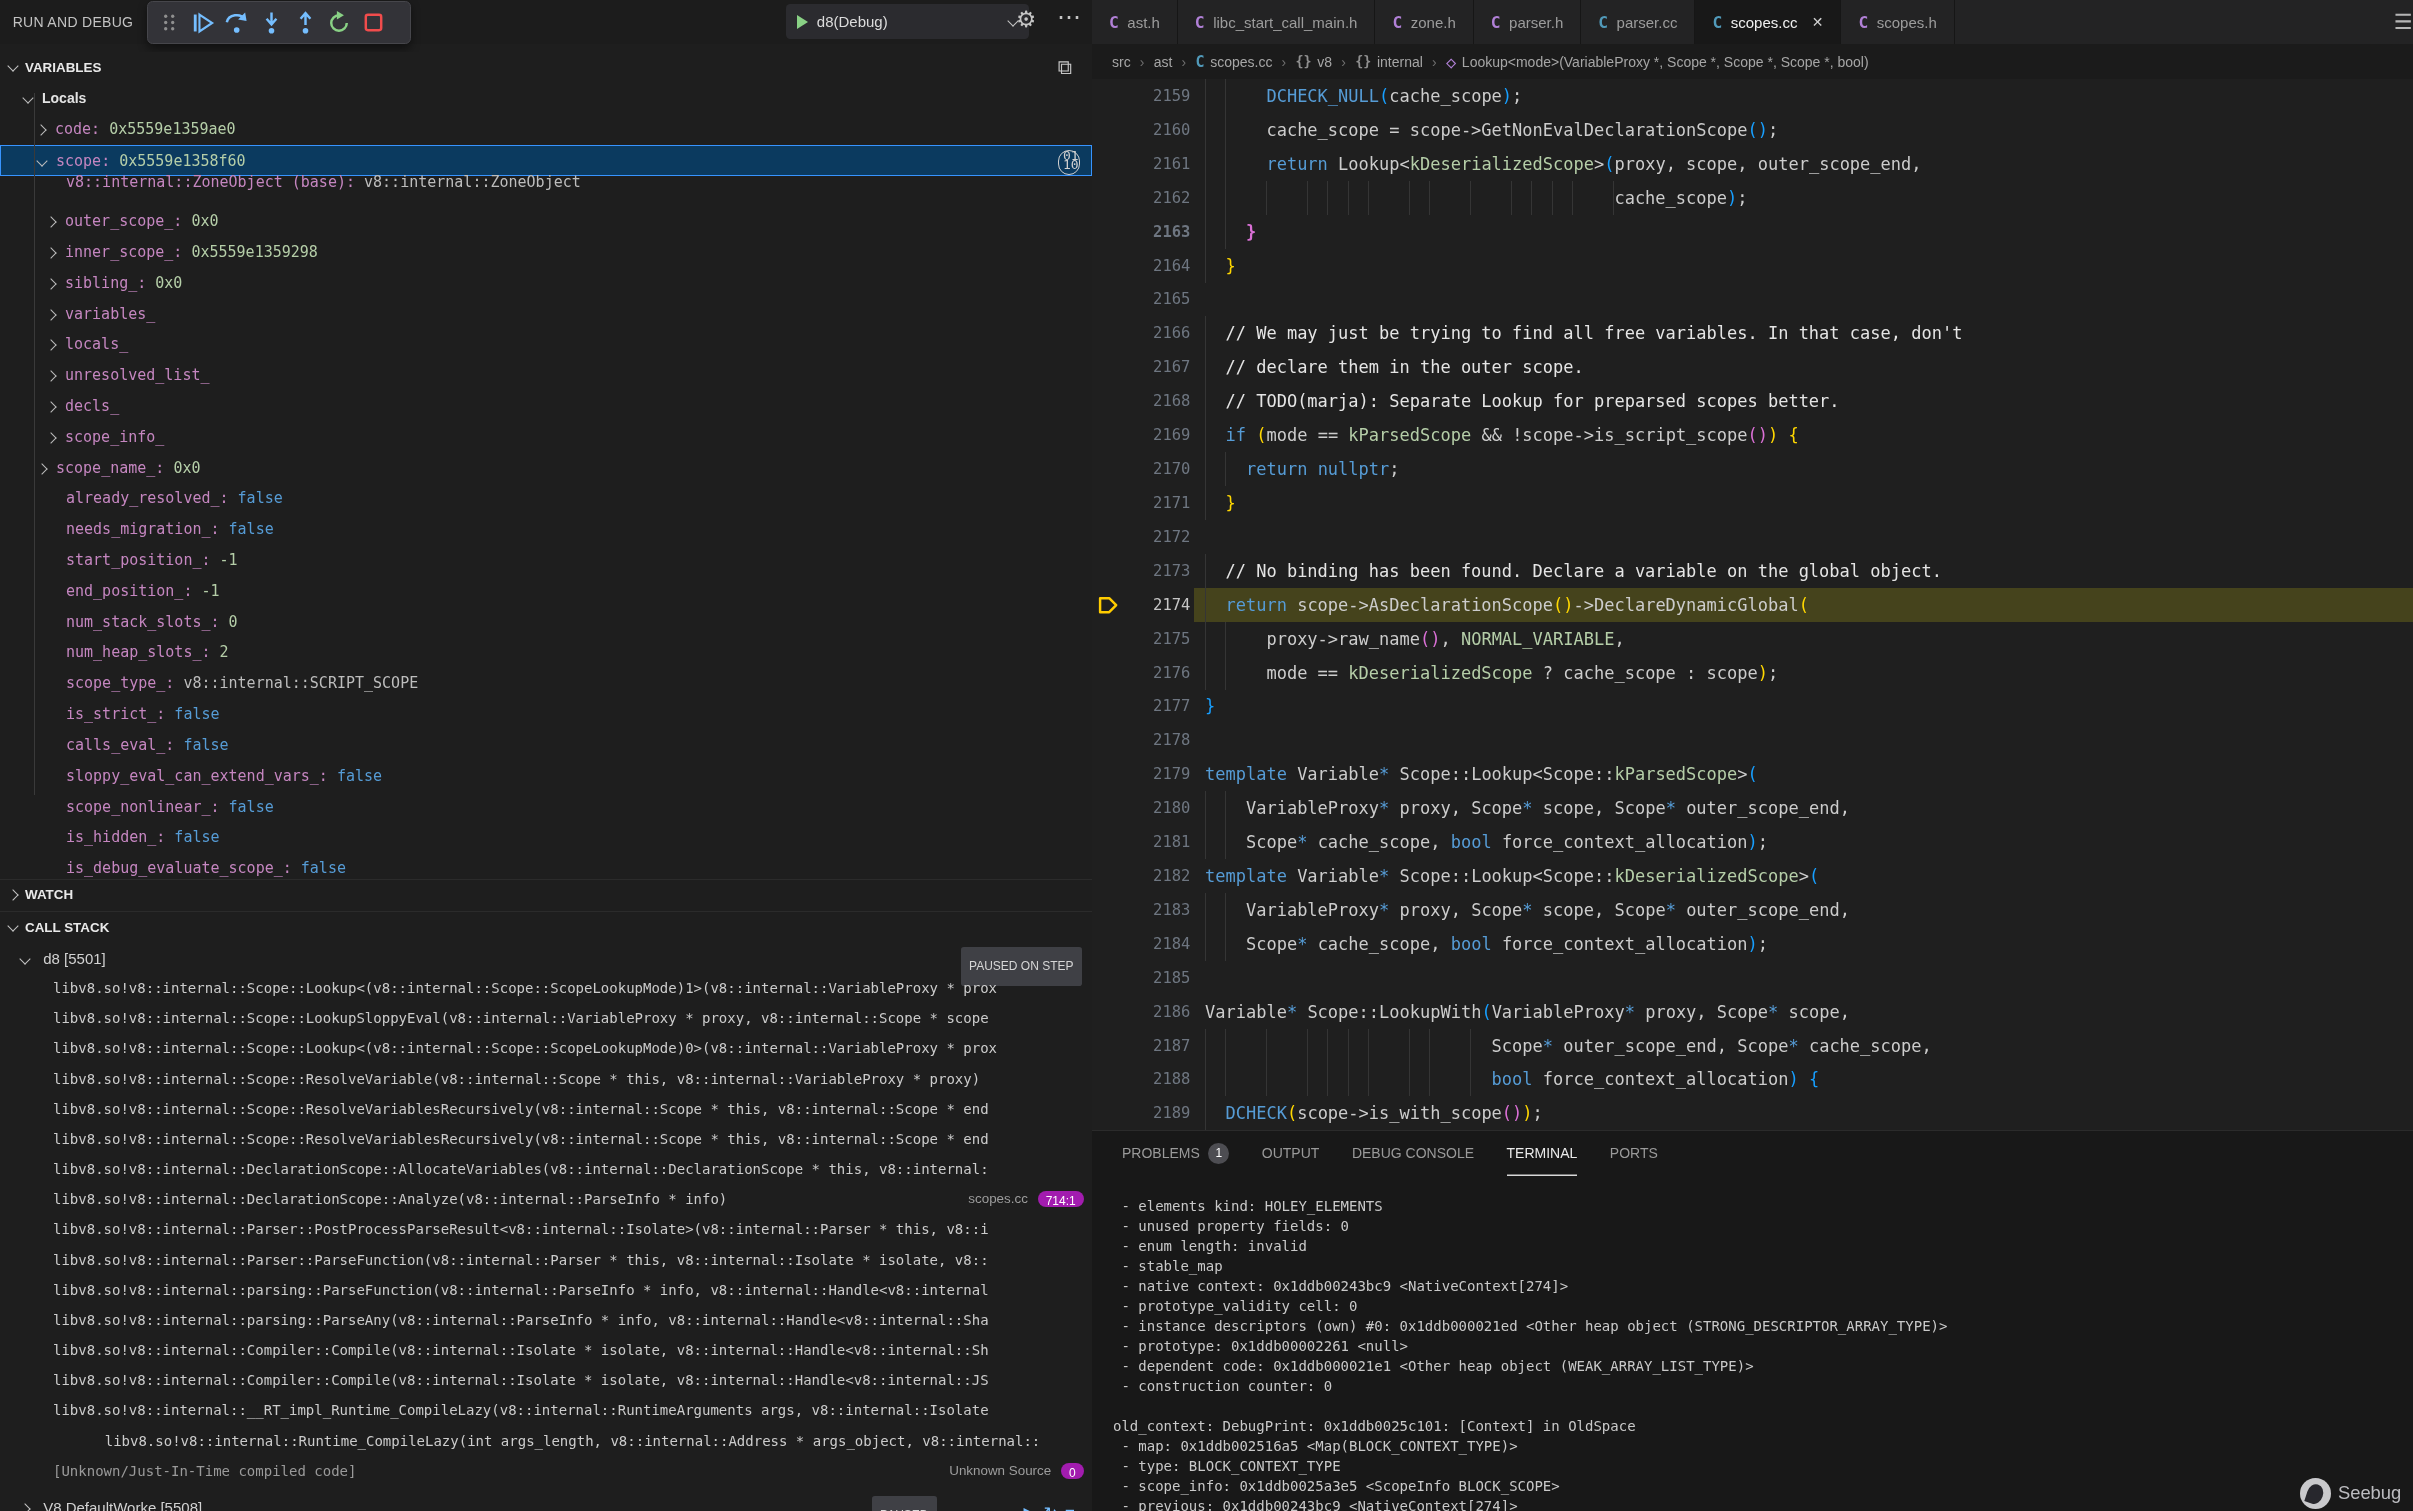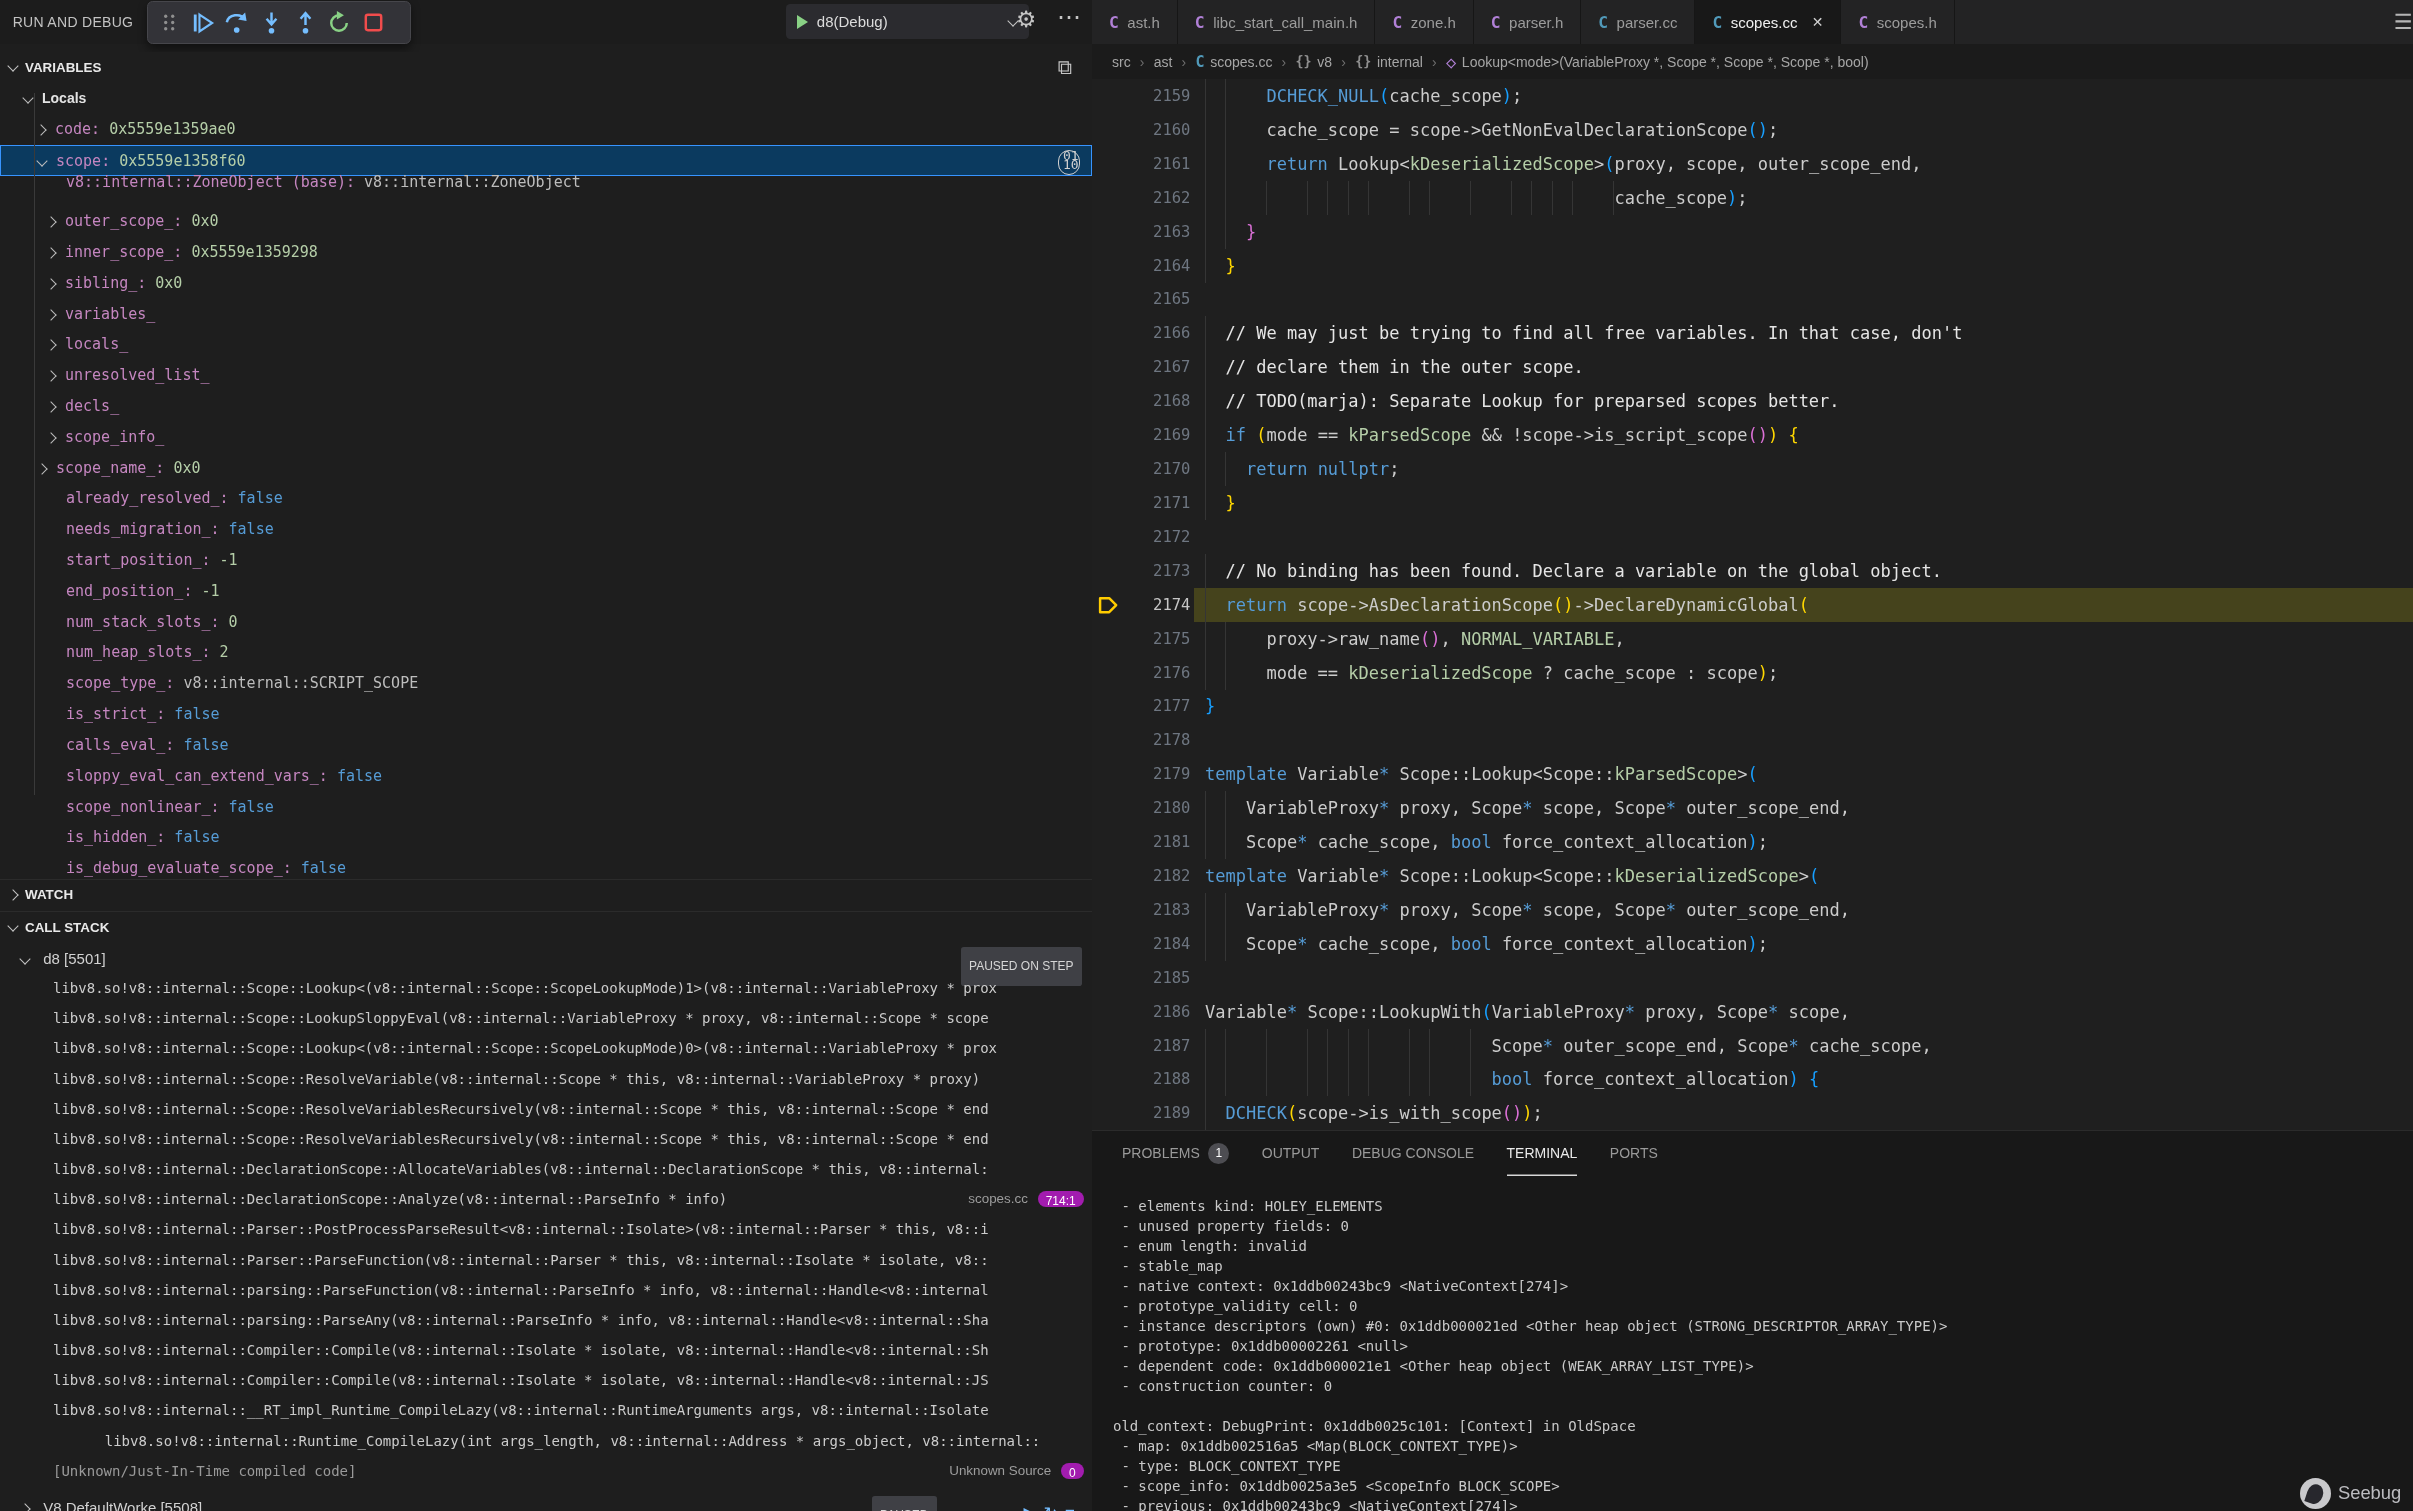--- a/index.html
+++ b/index.html
@@ -324,21 +324,21 @@
         <div class="crow" style="top: 68px;">
           <div class="guides" style="width: 61px;"></div>
           <span class="lnum">2161</span>
           <span class="ctext"><span>      </span><span class="tk-k">return</span><span class="tk-d"> Lookup&lt;</span><span class="tk-g">kDeserializedScope</span><span class="tk-d">&gt;</span><span class="tk-b">(</span><span class="tk-d">proxy, scope, outer_scope_end,</span></span>
         </div>
         <div class="crow" style="top: 102px;">
           <div class="guides" style="width: 409px;"></div>
           <span class="lnum">2162</span>
           <span class="ctext"><span>                                        </span><span class="tk-d">cache_scope</span><span class="tk-b">)</span><span class="tk-d">;</span></span>
         </div>
-        <div class="crow" style="top: 136px;">
+        <div class="crow" style="top: 136px; font-weight: bold;">
           <div class="guides" style="width: 41px;"></div>
           <span class="lnum">2163</span>
           <span class="ctext"><span>    </span><span class="tk-p">}</span></span>
         </div>
         <div class="crow" style="top: 170px;">
           <div class="guides" style="width: 20.4px;"></div>
           <span class="lnum">2164</span>
           <span class="ctext"><span>  </span><span class="tk-y">}</span></span>
         </div>
         <div class="crow" style="top: 203px;">

